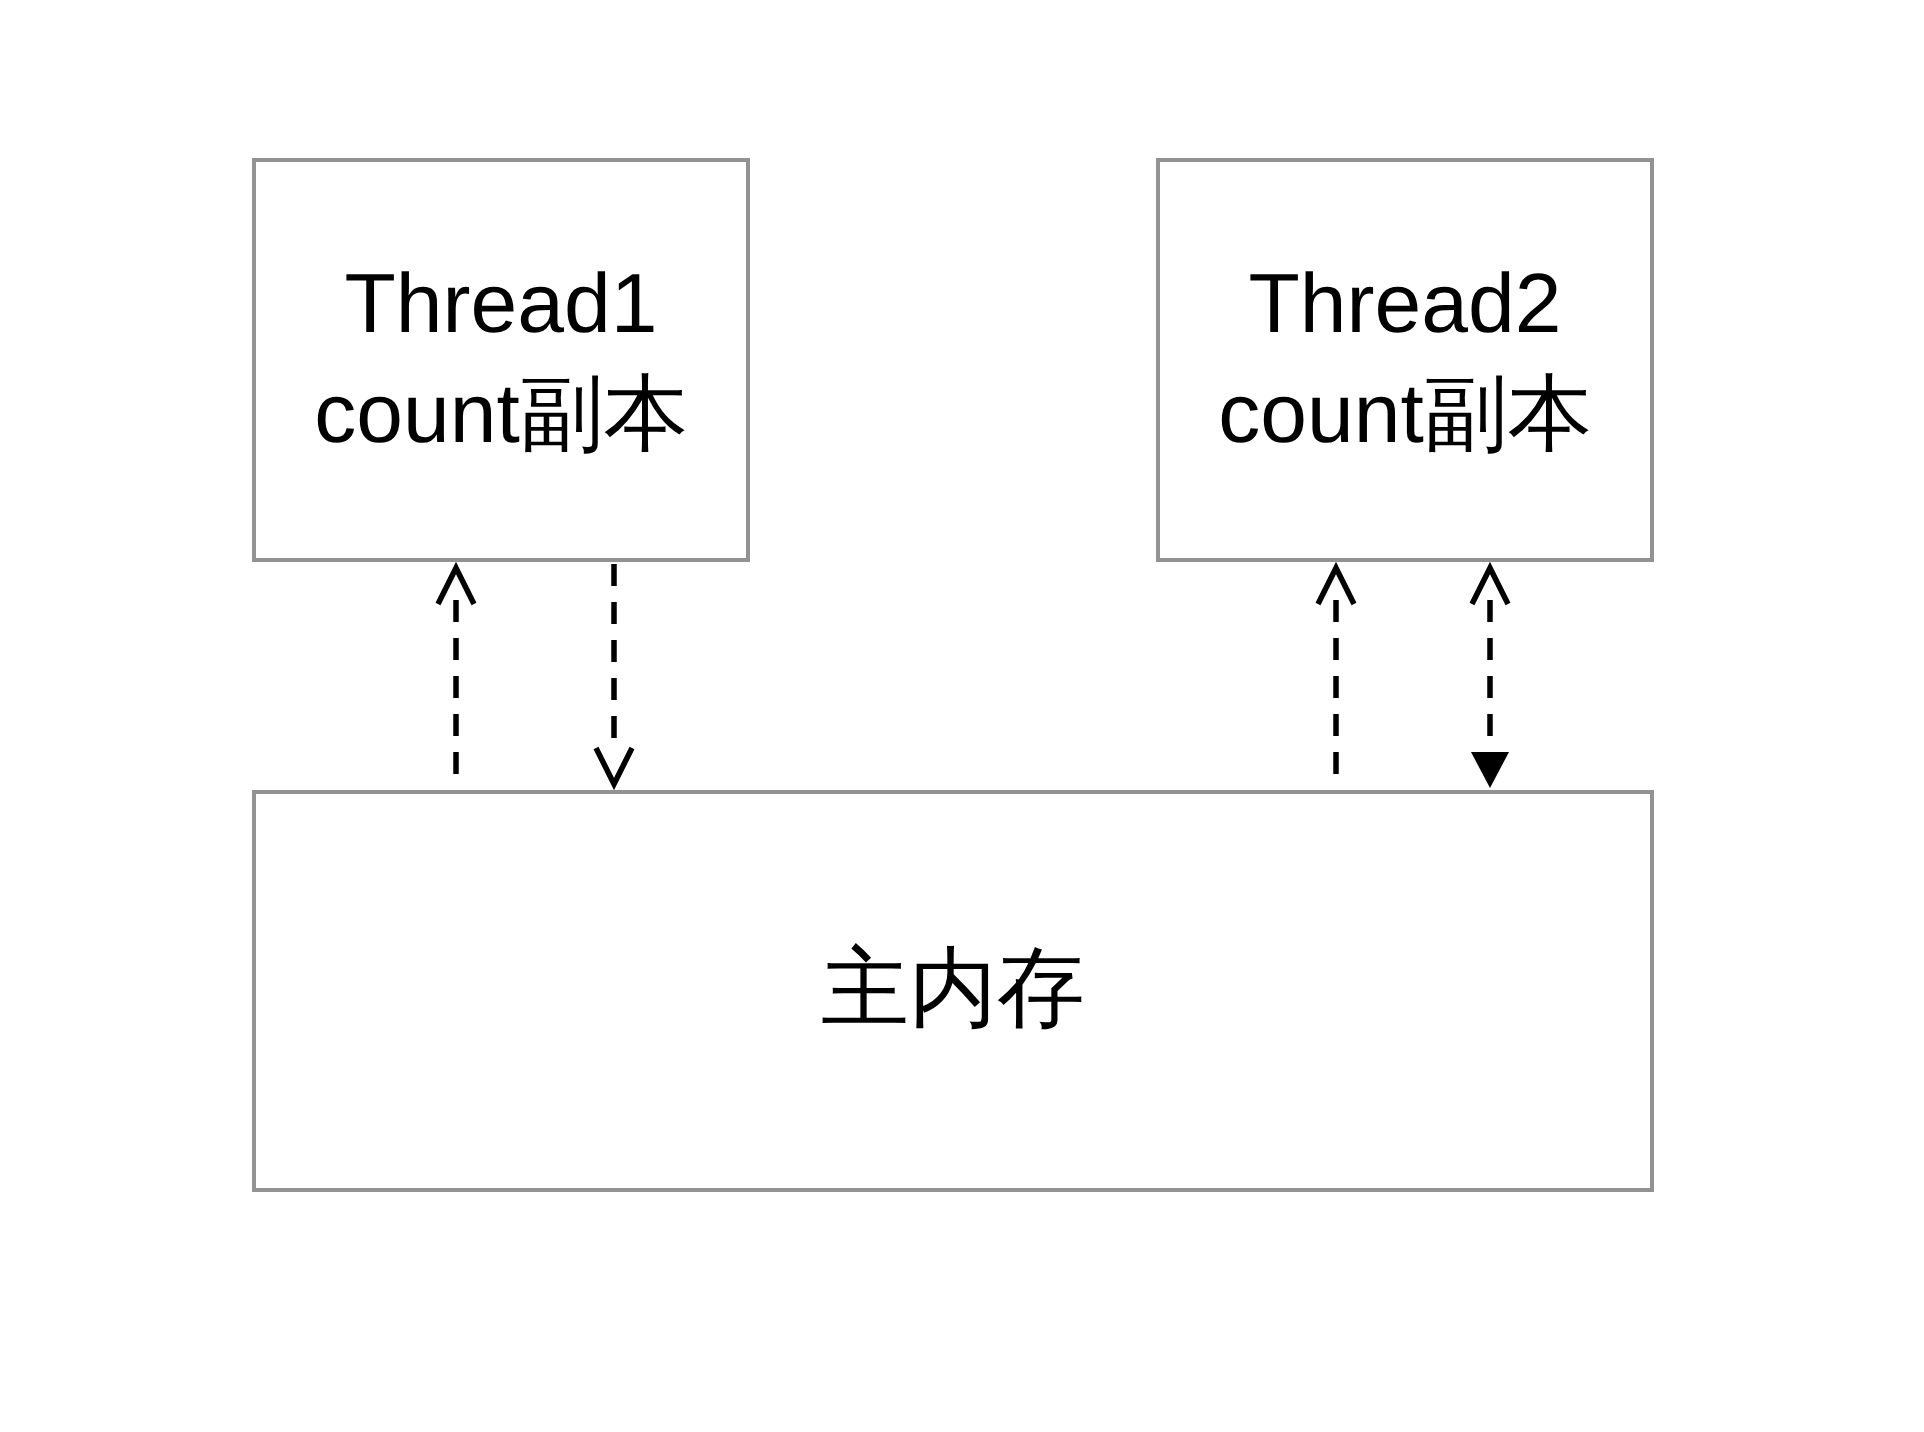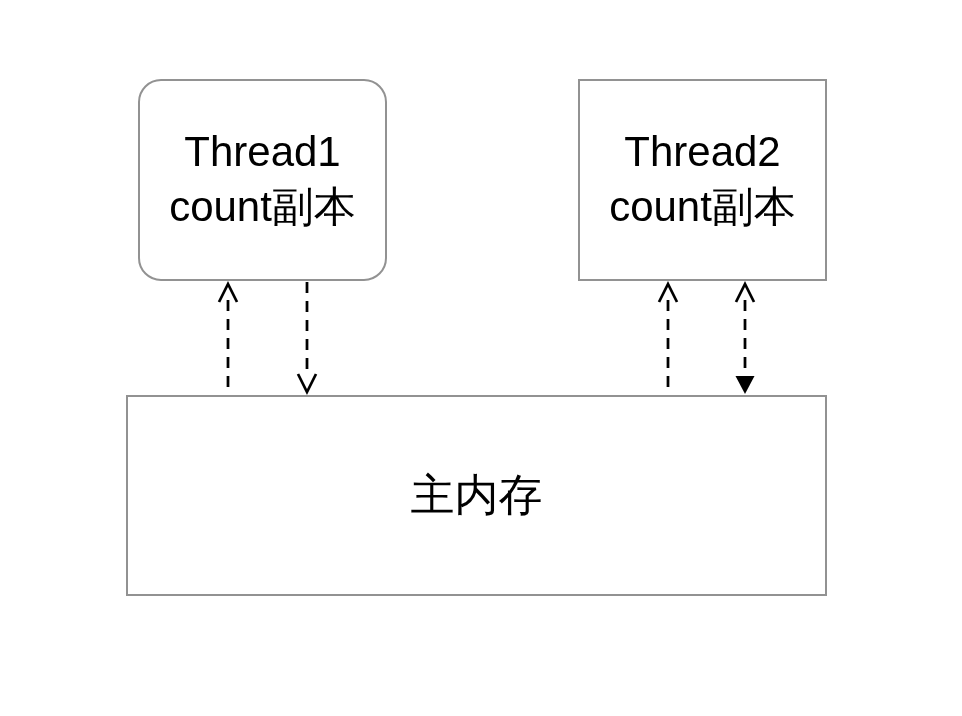--- a/index.html
+++ b/index.html
@@ -27,21 +27,21 @@
       text-align: center;
       color: #000000;
     }
     .thread-box {
       width: 249px;
       height: 202px;
       top: 79px;
       font-size: 42px;
       line-height: 1.3;
     }
-    .thread1-box { left: 138px; border-radius: 23px; }
+    .thread1-box { left: 126px; }
     .thread2-box { left: 578px; align-items: center; }
     .main-memory-box {
       left: 126px;
       top: 395px;
       width: 701px;
       height: 201px;
       font-size: 44px;
       line-height: 1.32;
       gap: 20px;
     }

